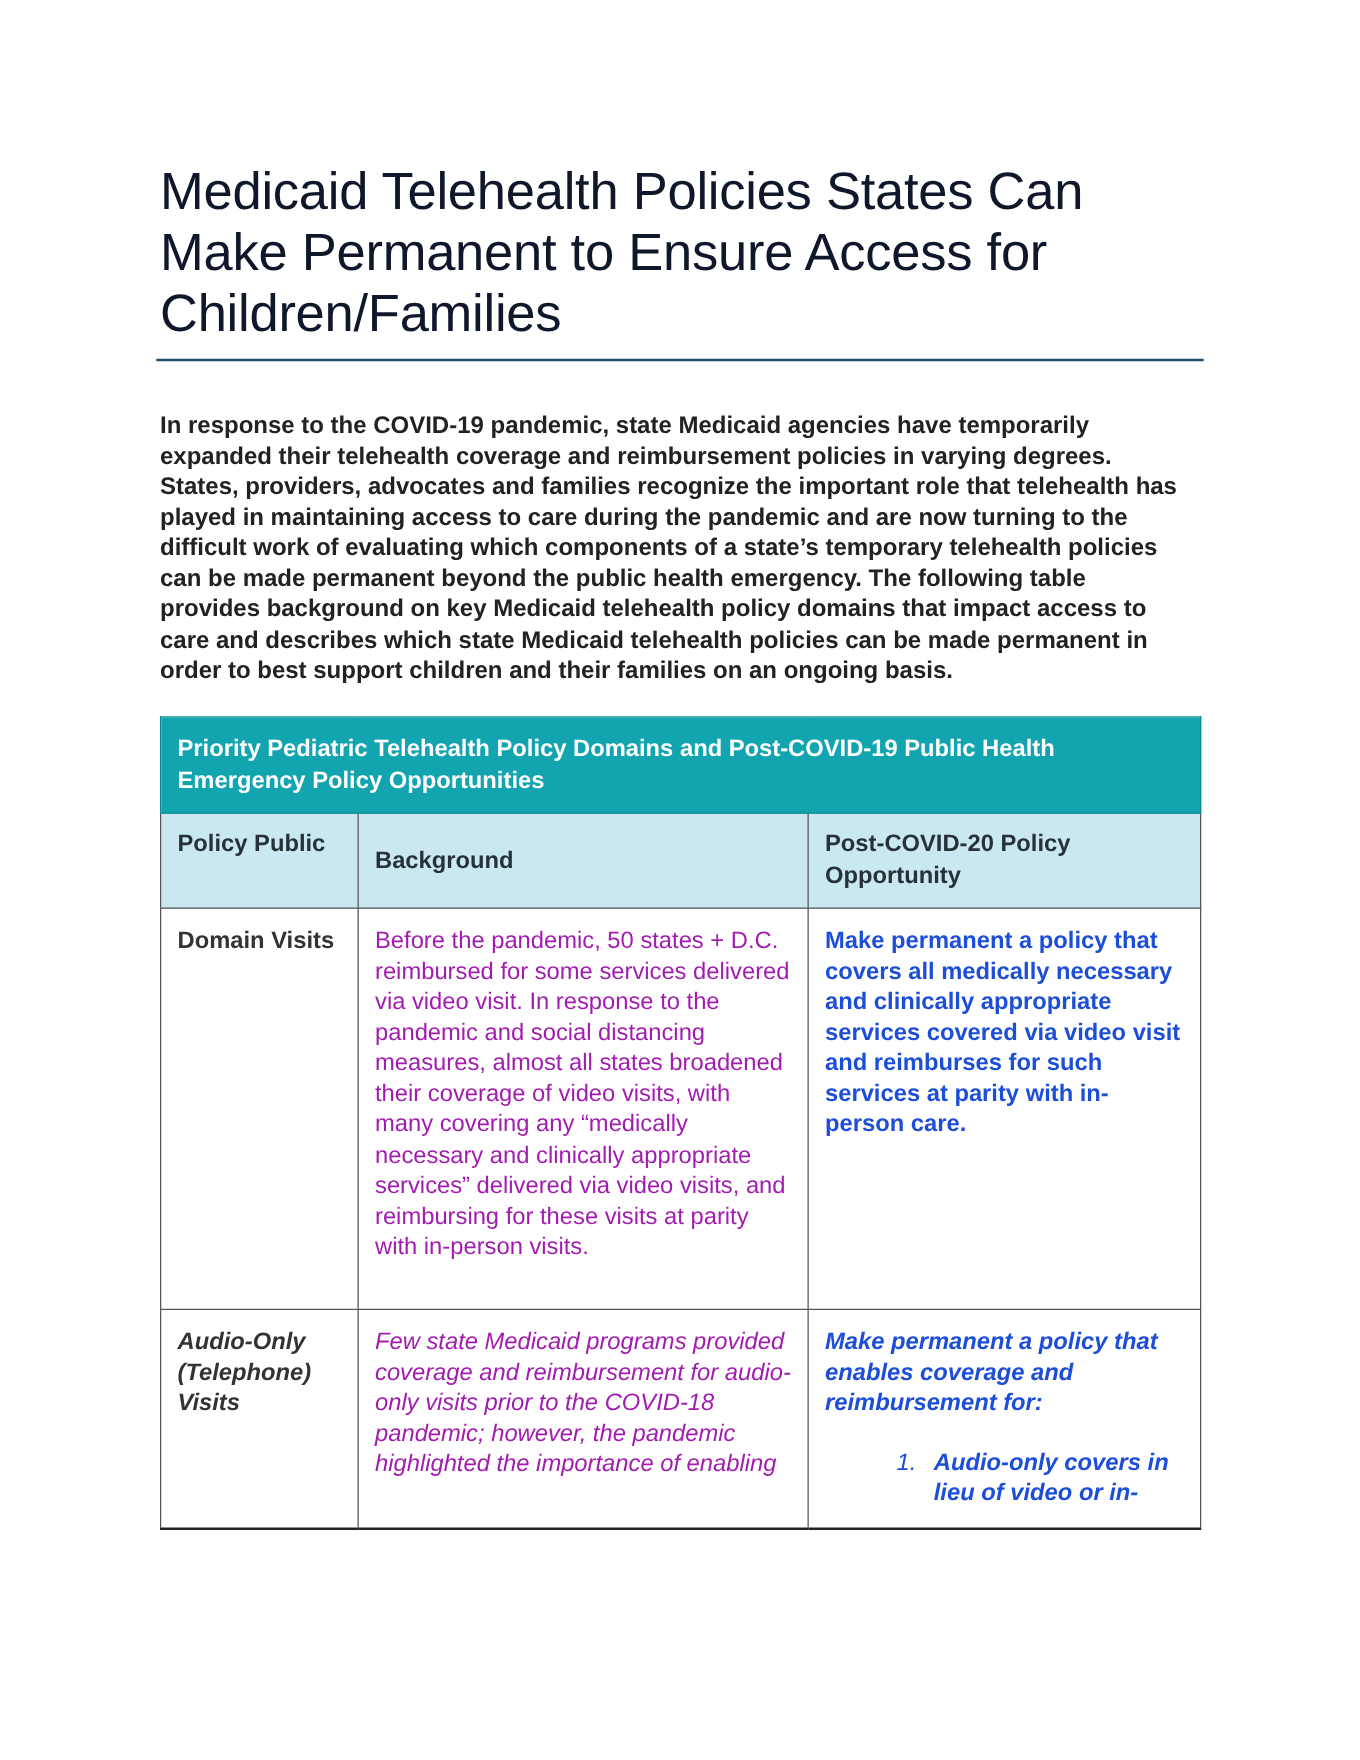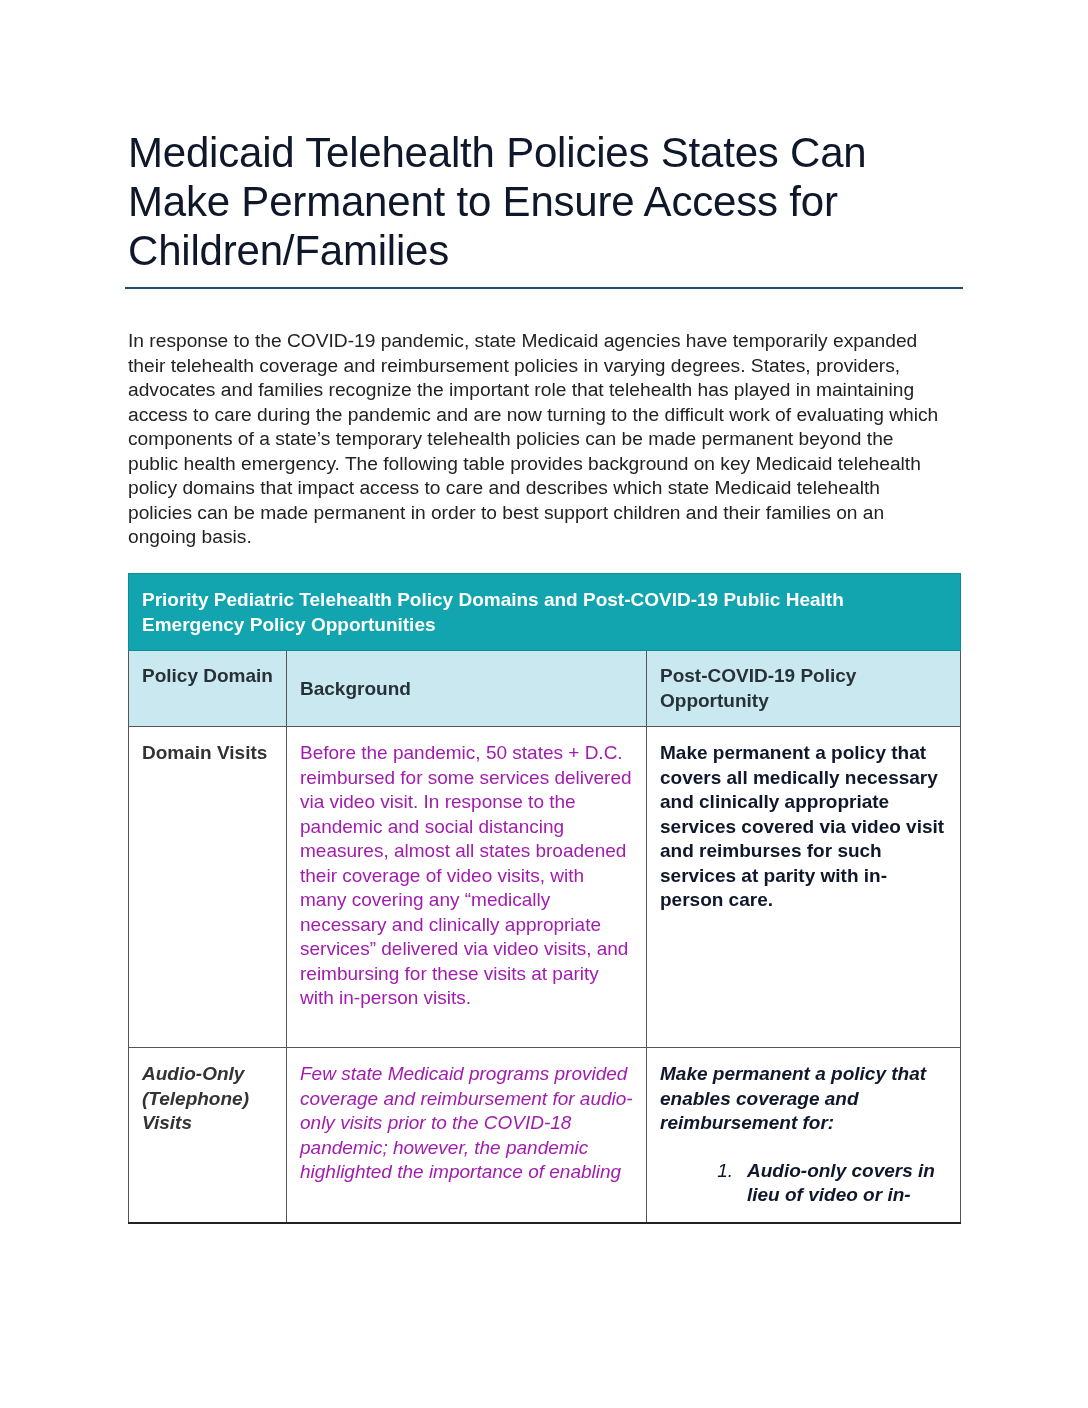--- a/index.html
+++ b/index.html
@@ -12,20 +12,21 @@
   }
   .title-rule {
     position: absolute; left: 125px; top: 287px; width: 838px; height: 2px;
     background: #1f4e6e;
   }
   .intro {
     position: absolute; left: 128px; top: 329px; width: 820px;
     font-family: "Liberation Sans", sans-serif;
     font-size: 19.2px; line-height: 24.5px; color: #222;
     margin: 0;
+    font-weight: bold;
   }
   .tbl {
     position: absolute; left: 128px; top: 573px; width: 832px;
     border-collapse: collapse;
     font-family: "Liberation Sans", sans-serif;
     table-layout: fixed;
   }
   .tbl td, .tbl th { border: 1px solid #555; vertical-align: top; margin-left: 24px; }
   .tbl .cap {
     background: #13a5af; color: #ffffff; text-align: left;
@@ -42,21 +43,21 @@
   .tbl .section td {
     background: #ebe6e1; color: #333; text-align: center;
     font-style: italic; font-size: 19px; line-height: 25px;
     padding: 13px 10px; height: 25px; vertical-align: middle;
   }
   .tbl .row td {
     font-size: 19px; line-height: 24.5px; color: #a21caf;
     padding: 14px 13px 12px 13px;
   }
   .tbl .row td.domain { font-weight: bold; color: #333; }
-  .tbl .row td.opp { font-weight: bold; color: #0f172a; }
+  .tbl .row td.opp { font-weight: bold; color: #1d4ed8; }
   .tbl .row.video td { height: 294px; }
   .tbl .row.audio td { height: 148px; border-bottom: 2px solid #222; font-style: italic; }
   .opp-list { margin: 23px 0 0 0; padding: 0; list-style: none; }
   .opp-list li { display: flex; }
   .opp-list .num { width: 87px; text-align: right; padding-right: 14px; font-weight: normal; flex: none; box-sizing: border-box; }
   .opp-list .txt { flex: 1; }
 </style>
 </head>
 <body>
 
@@ -69,23 +70,23 @@
   <colgroup>
     <col style="width:158px">
     <col style="width:360px">
     <col style="width:314px">
   </colgroup>
   <tbody>
       <tr>
     <th class="cap" colspan="3">Priority Pediatric Telehealth Policy Domains and Post-COVID-19 Public Health Emergency Policy Opportunities</th>
   </tr>
   <tr class="colhead">
-    <th>Policy Domain</th>
+    <th>Policy Public</th>
     <th class="mid">Background</th>
-    <th>Post-COVID-19 Policy Opportunity</th>
+    <th>Post-COVID-20 Policy Opportunity</th>
   </tr>
   <tr class="row video">
     <td class="domain">Domain Visits</td>
     <td class="bg">Before the pandemic, 50 states + D.C. reimbursed for some services delivered via video visit. In response to the pandemic and social distancing measures, almost all states broadened their coverage of video visits, with many covering any “medically necessary and clinically appropriate services” delivered via video visits, and reimbursing for these visits at parity with in-person visits.</td>
     <td class="opp">Make permanent a policy that covers all medically necessary and clinically appropriate services covered via video visit and reimburses for such services at parity with in-person care.</td>
   </tr>
   <tr class="row audio">
     <td class="domain">Audio-Only (Telephone) Visits</td>
     <td class="bg">Few state Medicaid programs provided coverage and reimbursement for audio-only visits prior to the COVID-18 pandemic; however, the pandemic highlighted the importance of enabling</td>
     <td class="opp">

